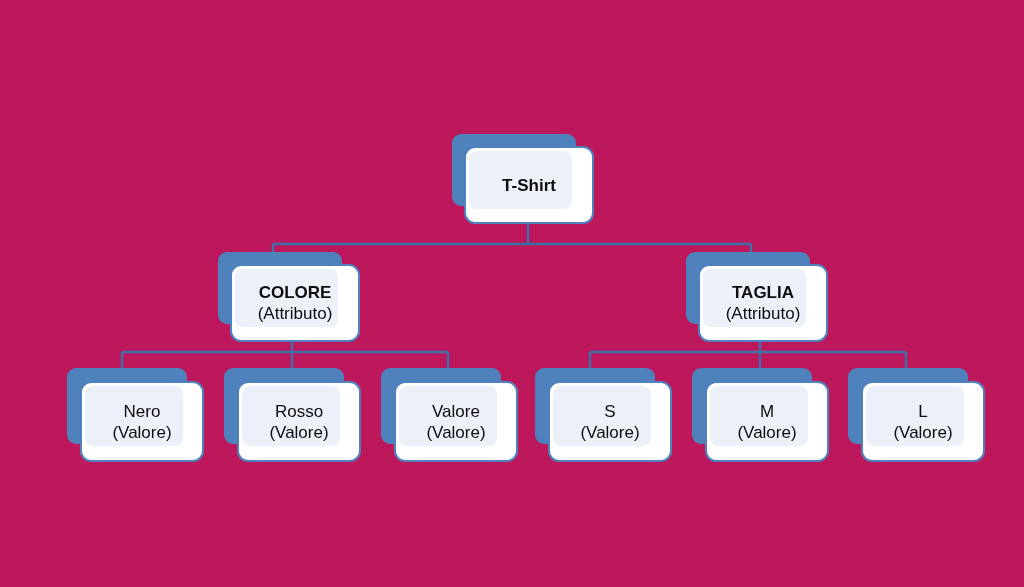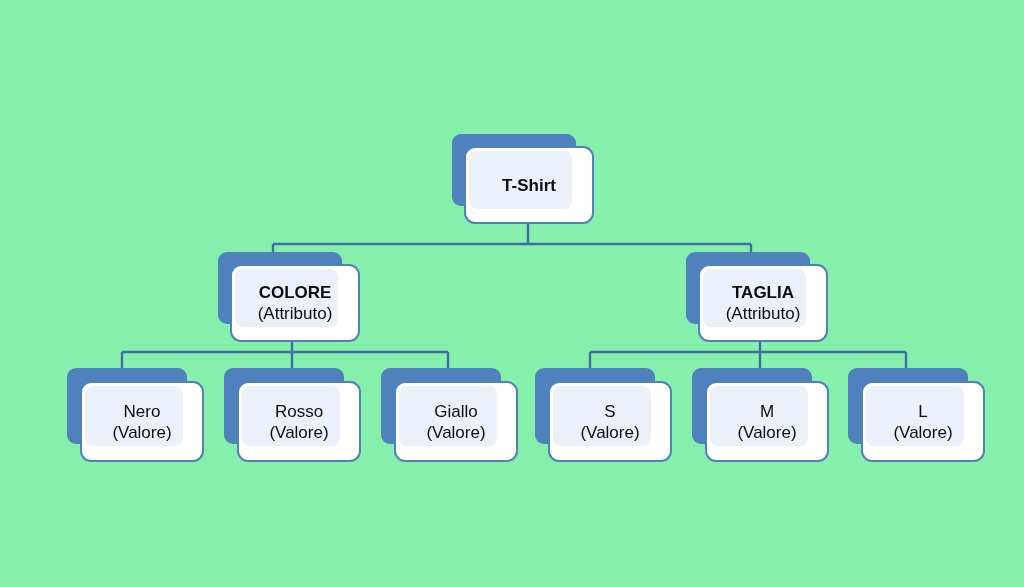--- a/index.html
+++ b/index.html
@@ -10,21 +10,21 @@
   body {
     width: 1024px;
     height: 587px;
     font-family: "Liberation Sans", sans-serif;
     overflow: hidden;
   }
   #canvas {
     position: relative;
     width: 1024px;
     height: 587px;
-    background: #86efac;
+    background: #be185d;
   }
   #connectors {
     position: absolute;
     left: 0;
     top: 0;
     width: 1024px;
     height: 587px;
   }
 
   
@@ -161,21 +161,21 @@
       <div class="title">Rosso</div>
       <div class="sub">(Valore)</div>
     </div>
   </div>
 
   <div class="node" style="left:381px; top:368px; width:137px; height:94px;">
     <div class="plate" style="width:120px; height:76px;"></div>
     <div class="card" style="left:13px; top:13px; width:124px; height:81px;"></div>
     <div class="inner" style="left:18px; top:18px; width:98px; height:60px;"></div>
     <div class="labels" style="left:13px; top:13px; width:124px; height:81px;">
-      <div class="title">Giallo</div>
+      <div class="title">Valore</div>
       <div class="sub">(Valore)</div>
     </div>
   </div>
 
   <div class="node" style="left:535px; top:368px; width:137px; height:94px;">
     <div class="plate" style="width:120px; height:76px;"></div>
     <div class="card" style="left:13px; top:13px; width:124px; height:81px;"></div>
     <div class="inner" style="left:18px; top:18px; width:98px; height:60px;"></div>
     <div class="labels" style="left:13px; top:13px; width:124px; height:81px;">
       <div class="title">S</div>

